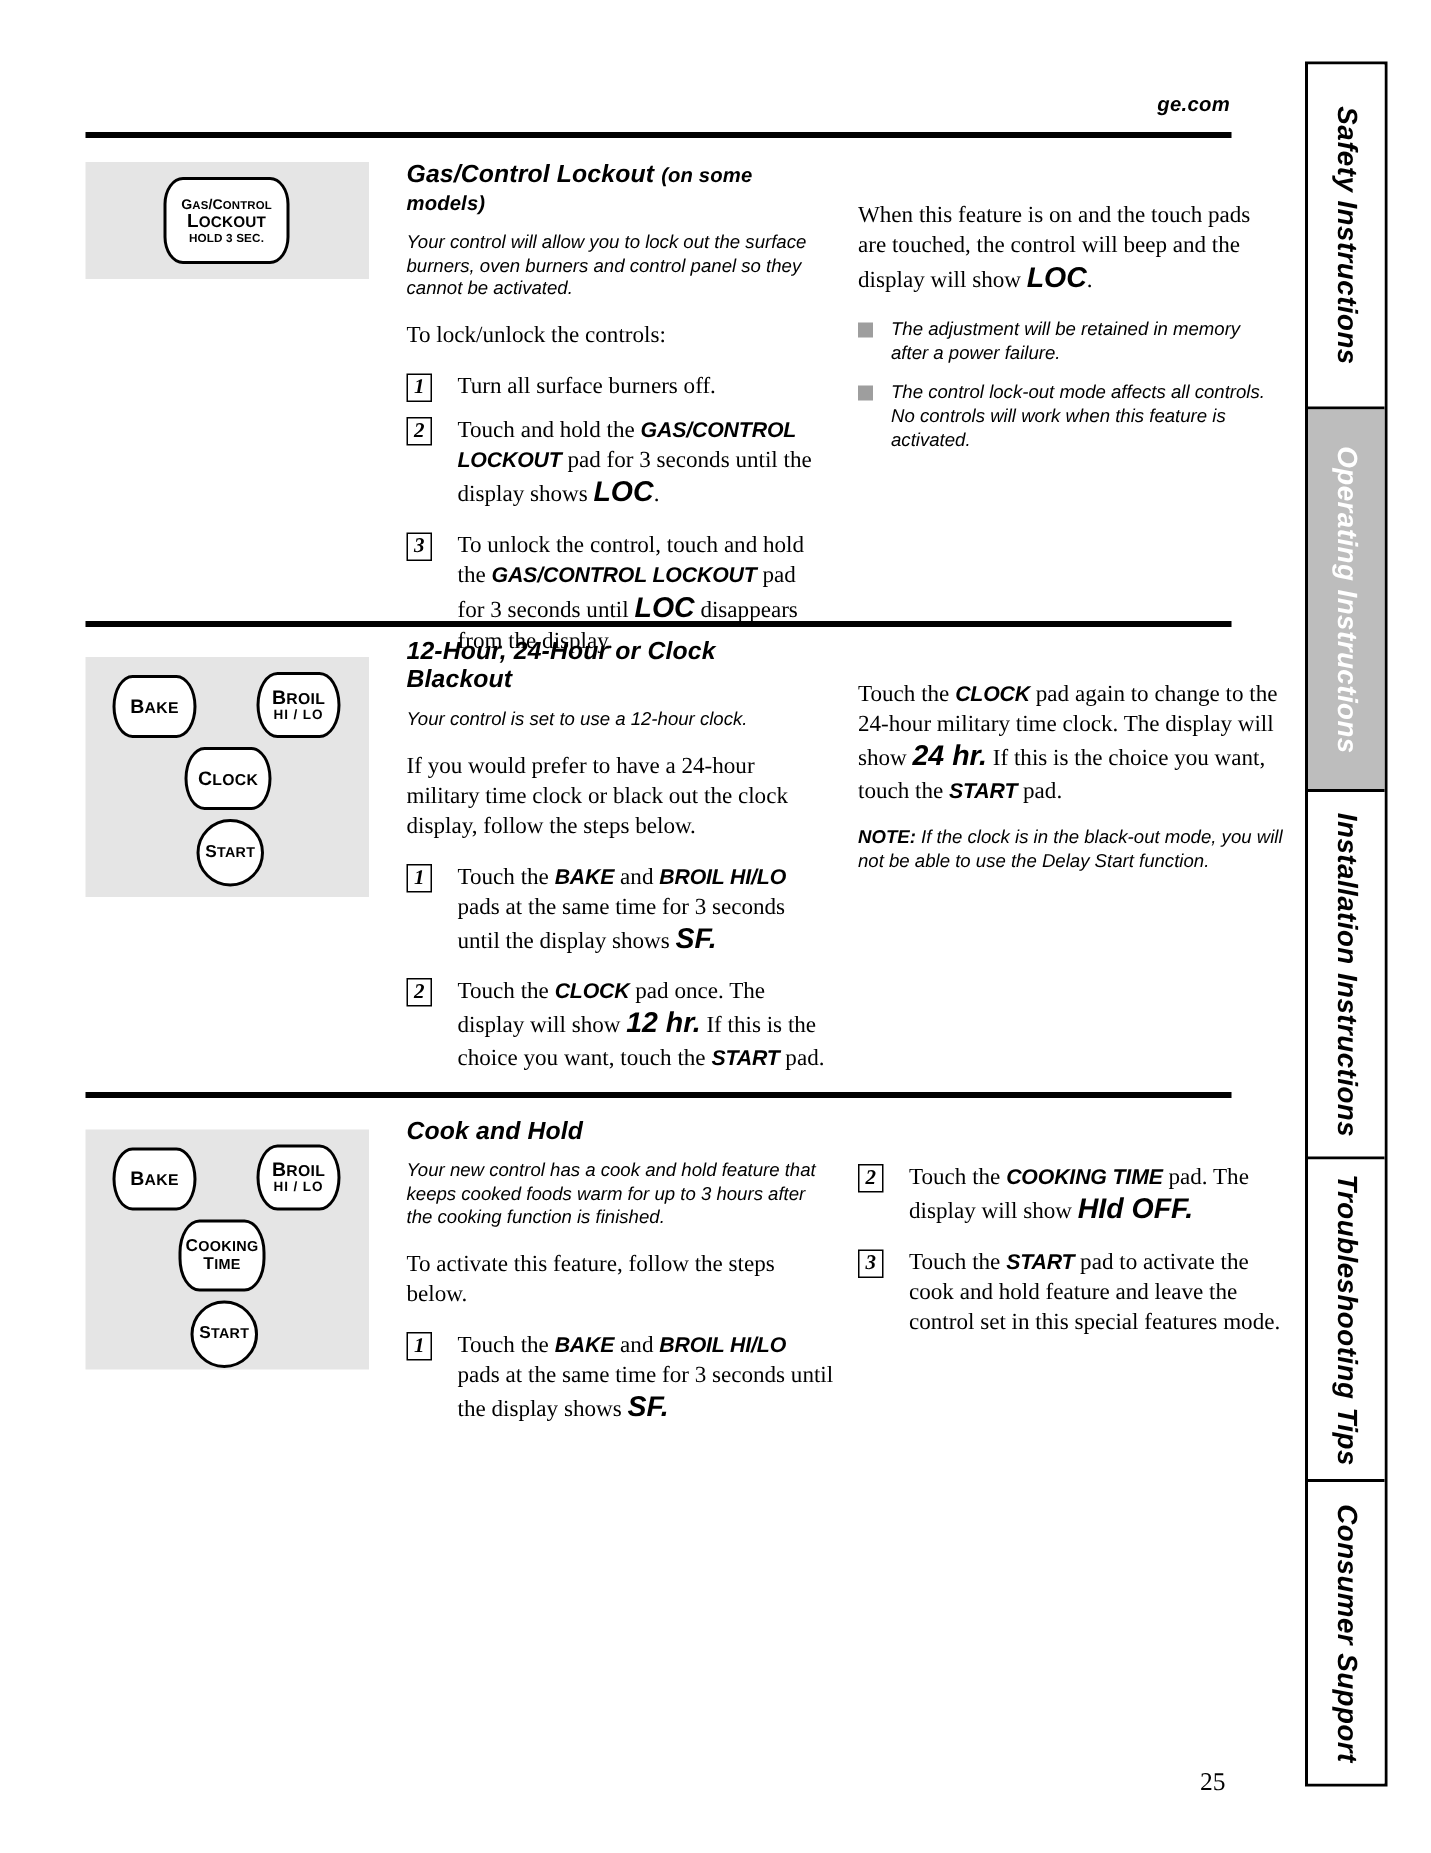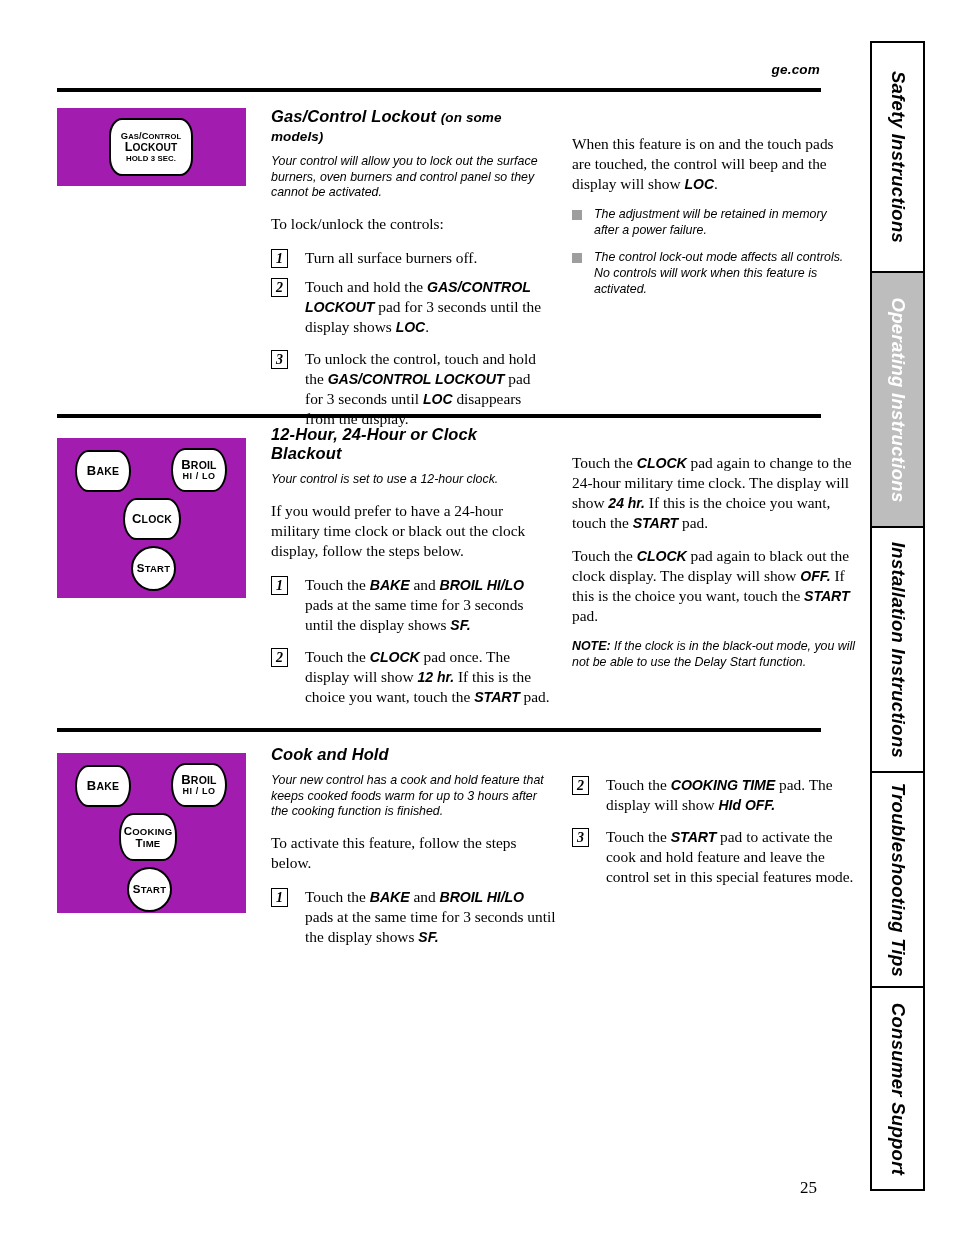--- a/index.html
+++ b/index.html
@@ -94,21 +94,21 @@
     position: absolute;
     left: 57px;
     width: 764px;
     height: 3.5px;
     background: #000;
   }
 
   
   .diagram {
     position: absolute;
-    background: #a21caf;
+    background: #e5e5e5;
     box-sizing: border-box;
   }
 
   
   .pad {
     position: absolute;
     background: #ffffff;
     border: 2.5px solid #000;
     box-sizing: border-box;
     display: flex;
@@ -198,21 +198,21 @@
     font-family: "Liberation Sans", sans-serif;
     font-weight: bold;
     font-style: italic;
     font-size: 14.2px;
     letter-spacing: -0.1px;
   }
   b.disp {
     font-family: "Liberation Sans", sans-serif;
     font-weight: bold;
     font-style: italic;
-    font-size: 14px;
+    font-size: 19px;
   }
 
   .bullets { margin-top: 13px; }
   .bullet {
     position: relative;
     padding-left: 22px;
     margin-top: 11px;
     font-family: "Liberation Sans", sans-serif;
     font-style: italic;
     font-size: 12.4px;
@@ -352,23 +352,20 @@
         <span class="num">2</span>
         <span>Touch the <b class="pad-name">CLOCK</b> pad once. The display will show <b class="disp">12 hr.</b> If this is the choice you want, touch the <b class="pad-name">START</b> pad.</span>
       </div>
     </div>
   </div>
 
   <div class="col" style="left:572px; top:453px; width:285px;">
     <p class="body" style="margin-top:0;">
       Touch the <b class="pad-name">CLOCK</b> pad again to change to the 24-hour military time clock. The display will show <b class="disp">24 hr.</b> If this is the choice you want, touch the <b class="pad-name">START</b> pad.
     </p>
-    <p class="body">
-      Touch the <b class="pad-name">CLOCK</b> pad again to black out the clock display. The display will show <b class="disp">OFF.</b> If this is the choice you want, touch the <b class="pad-name">START</b> pad.
-    </p>
     <p class="note">
       <b>NOTE:</b>
       <span>If the clock is in the black-out mode, you will not be able to use the Delay Start function.</span>
     </p>
   </div>
 
   <div class="section-rule" style="top:728px;"></div>
 
   <div class="diagram" style="left:57px; top:753px; width:189px; height:160px;">
     <div class="pad" style="left:18px; top:12px; width:56px; height:42px;">

